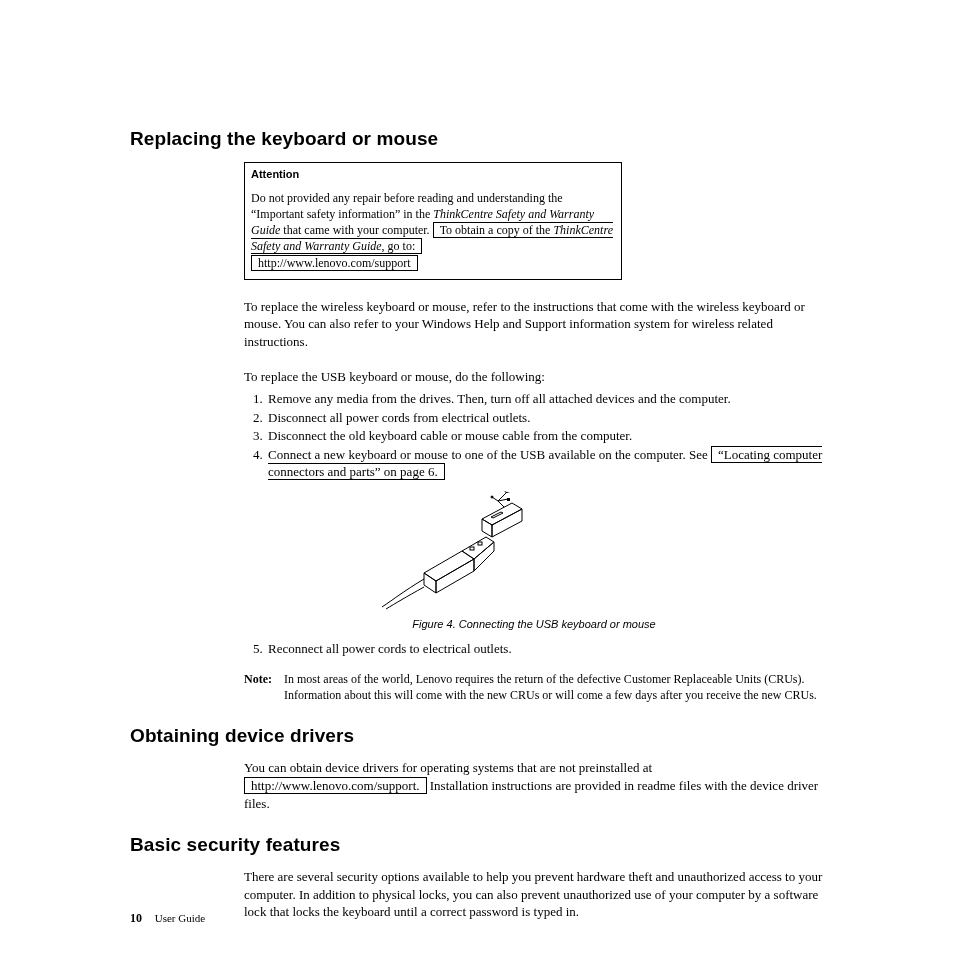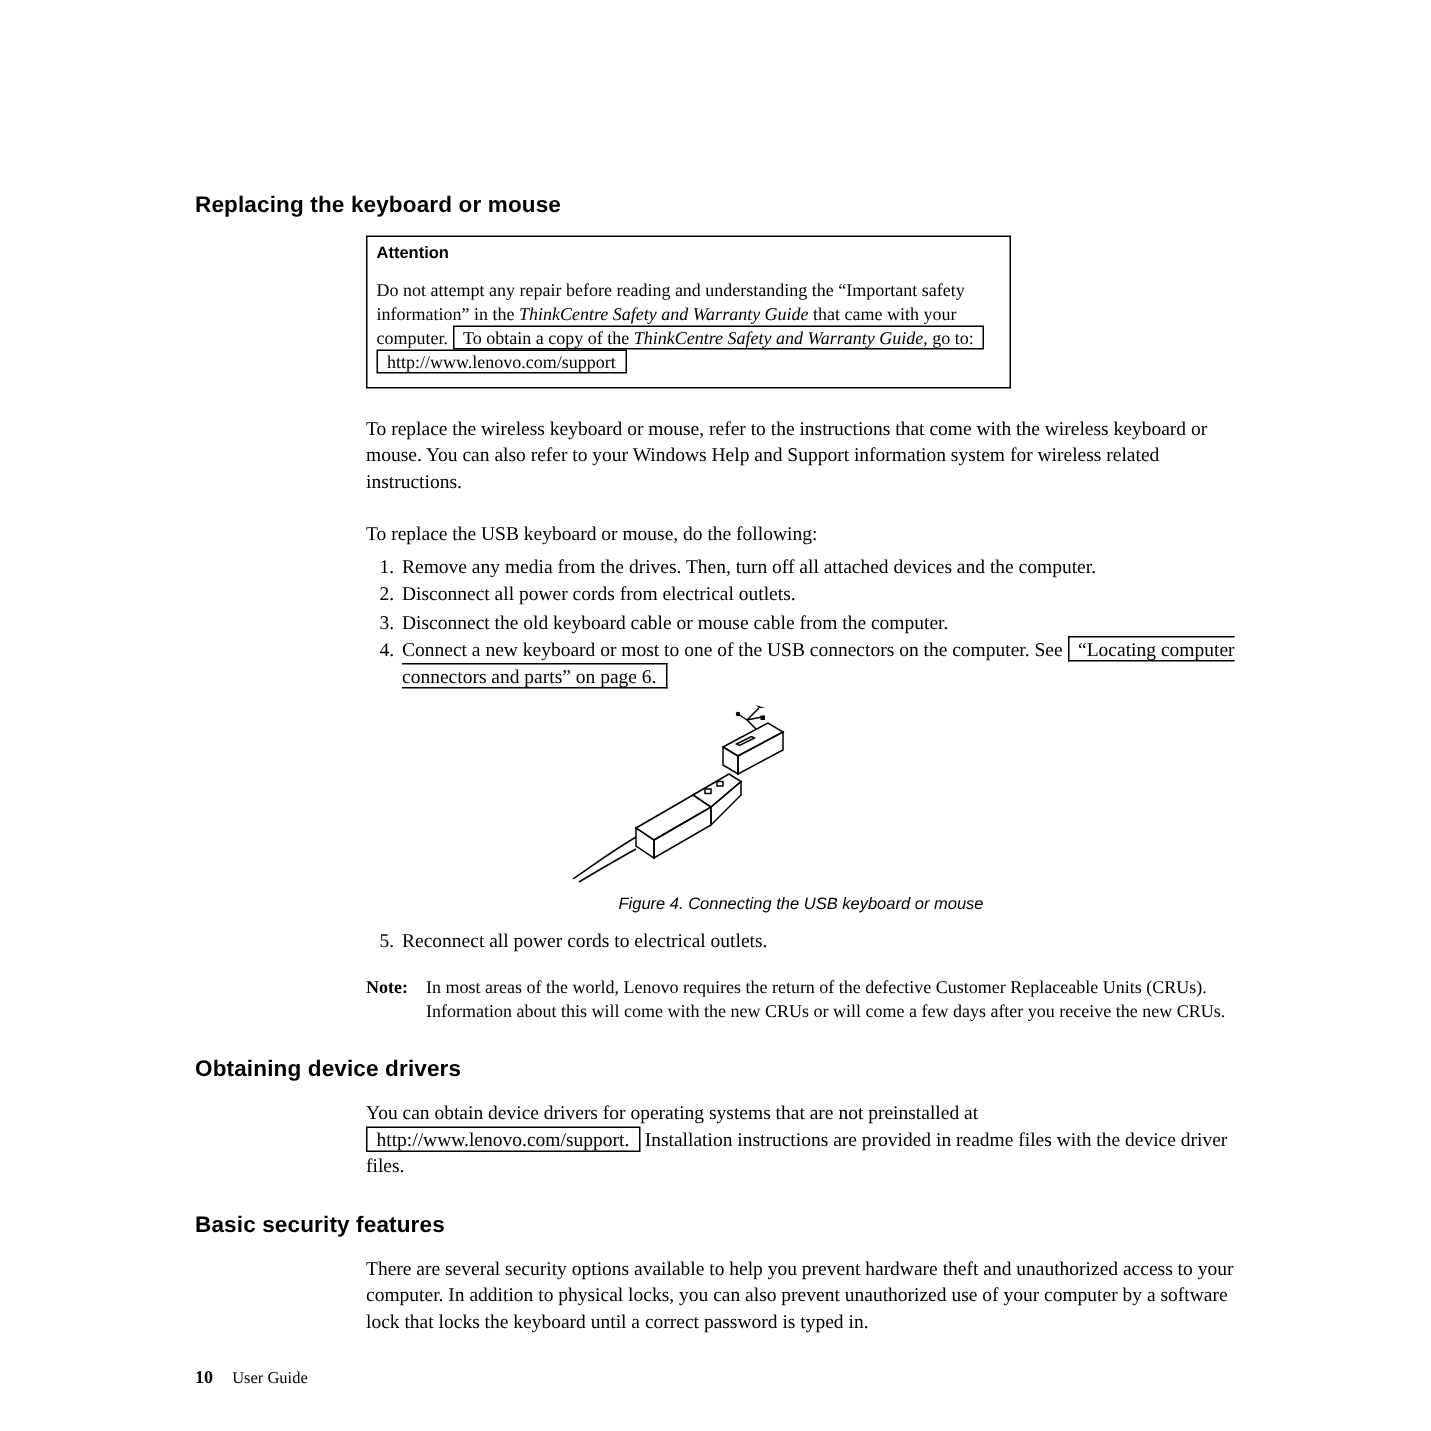--- a/index.html
+++ b/index.html
@@ -10,29 +10,29 @@
     font-family: "Georgia", "Times New Roman", serif;
     color: #000;
     position: relative;
   }
   .page {
     padding: 128px 130px 0 130px;
   }
   .h1 {
     font-family: "Helvetica Neue", Arial, sans-serif;
     font-weight: 700;
-    font-size: 15px;
+    font-size: 19px;
     margin-bottom: 12px;
     letter-spacing: .1px;
   }
   .h1.gap-top { margin-top: 22px; }
   .attention-box {
     border: 1px solid #000;
     margin-left: 114px;
-    width: 430px;
+    width: 378px;
     padding: 4px 6px 8px 6px;
     font-size: 12px;
     line-height: 1.35;
   }
   .attention-title {
     font-family: "Helvetica Neue", Arial, sans-serif;
     font-weight: 700;
     font-size: 11px;
     display: block;
     margin-bottom: 8px;
@@ -96,36 +96,36 @@
 </head>
 <body>
 
 <div class="page">
 
   <div class="h1">Replacing the keyboard or mouse</div>
 
   <div class="attention-box">
     <span class="attention-title">Attention</span>
     <span class="attention-para">
-      <span>Do not attempt any repair before reading and understanding the “Important safety information” in the </span><span class="italic">ThinkCentre Safety and Warranty Guide</span><span> that came with your computer. </span>
+      <span>Do not provided any repair before reading and understanding the “Important safety information” in the </span><span class="italic">ThinkCentre Safety and Warranty Guide</span><span> that came with your computer. </span>
       <span class="boxedlink"><span>To obtain a copy of the </span><span class="italic">ThinkCentre Safety and Warranty Guide</span><span>, go to: </span></span><br>
       <span class="boxedlink">http://www.lenovo.com/support</span>
     </span>
   </div>
 
   <div class="body-block">
     <div class="para">To replace the wireless keyboard or mouse, refer to the instructions that come with the wireless keyboard or mouse. You can also refer to your Windows Help and Support information system for wireless related instructions.</div>
     <div class="para">To replace the USB keyboard or mouse, do the following:</div>
 
     <ol class="steps">
       <li>Remove any media from the drives. Then, turn off all attached devices and the computer.</li>
       <li>Disconnect all power cords from electrical outlets.</li>
       <li>Disconnect the old keyboard cable or mouse cable from the computer.</li>
       <li>
-        <span>Connect a new keyboard or most to one of the USB connectors on the computer. See </span><span class="boxedlink">“Locating computer connectors and parts” on page 6.</span>
+        <span>Connect a new keyboard or mouse to one of the USB available on the computer. See </span><span class="boxedlink">“Locating computer connectors and parts” on page 6.</span>
       </li>
     </ol>
 
     <div class="fig-wrap">
       <svg class="fig-svg" width="170" height="120" viewBox="0 0 170 120">
         <g fill="none" stroke="#000" stroke-width="1">
 
           <path d="M118 28 L148 12 L158 18 L128 34 Z"></path>
           <path d="M128 34 L158 18 L158 30 L128 46 Z"></path>
           <path d="M118 28 L128 34 L128 46 L118 40 Z"></path>

